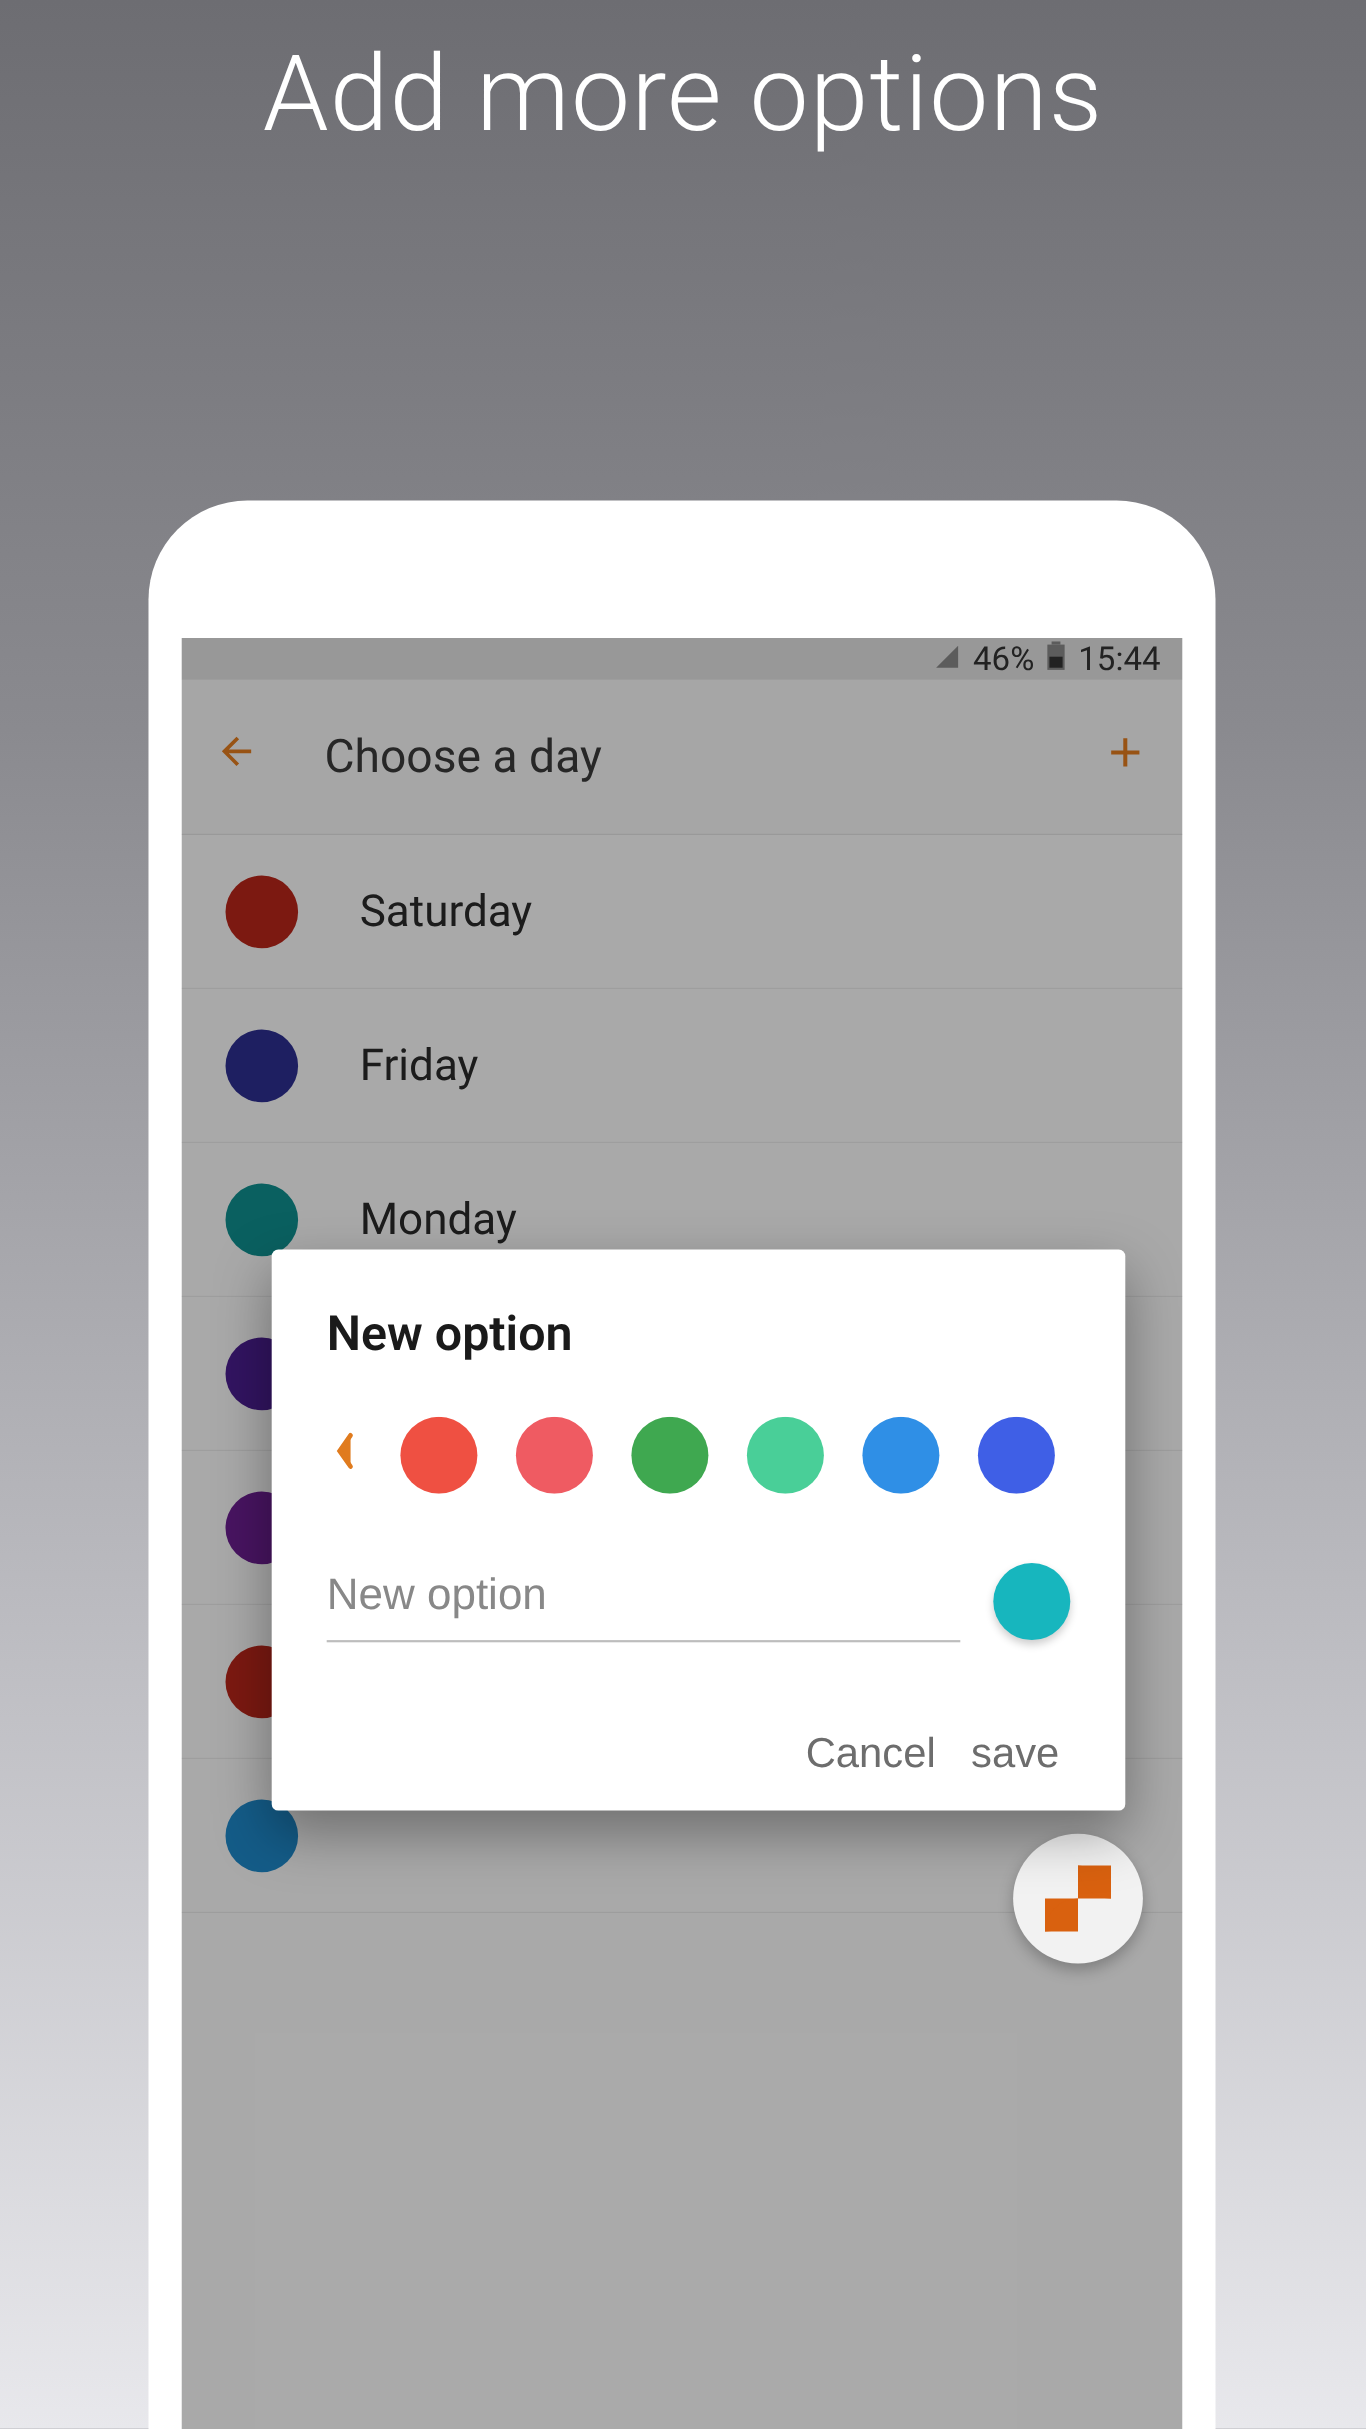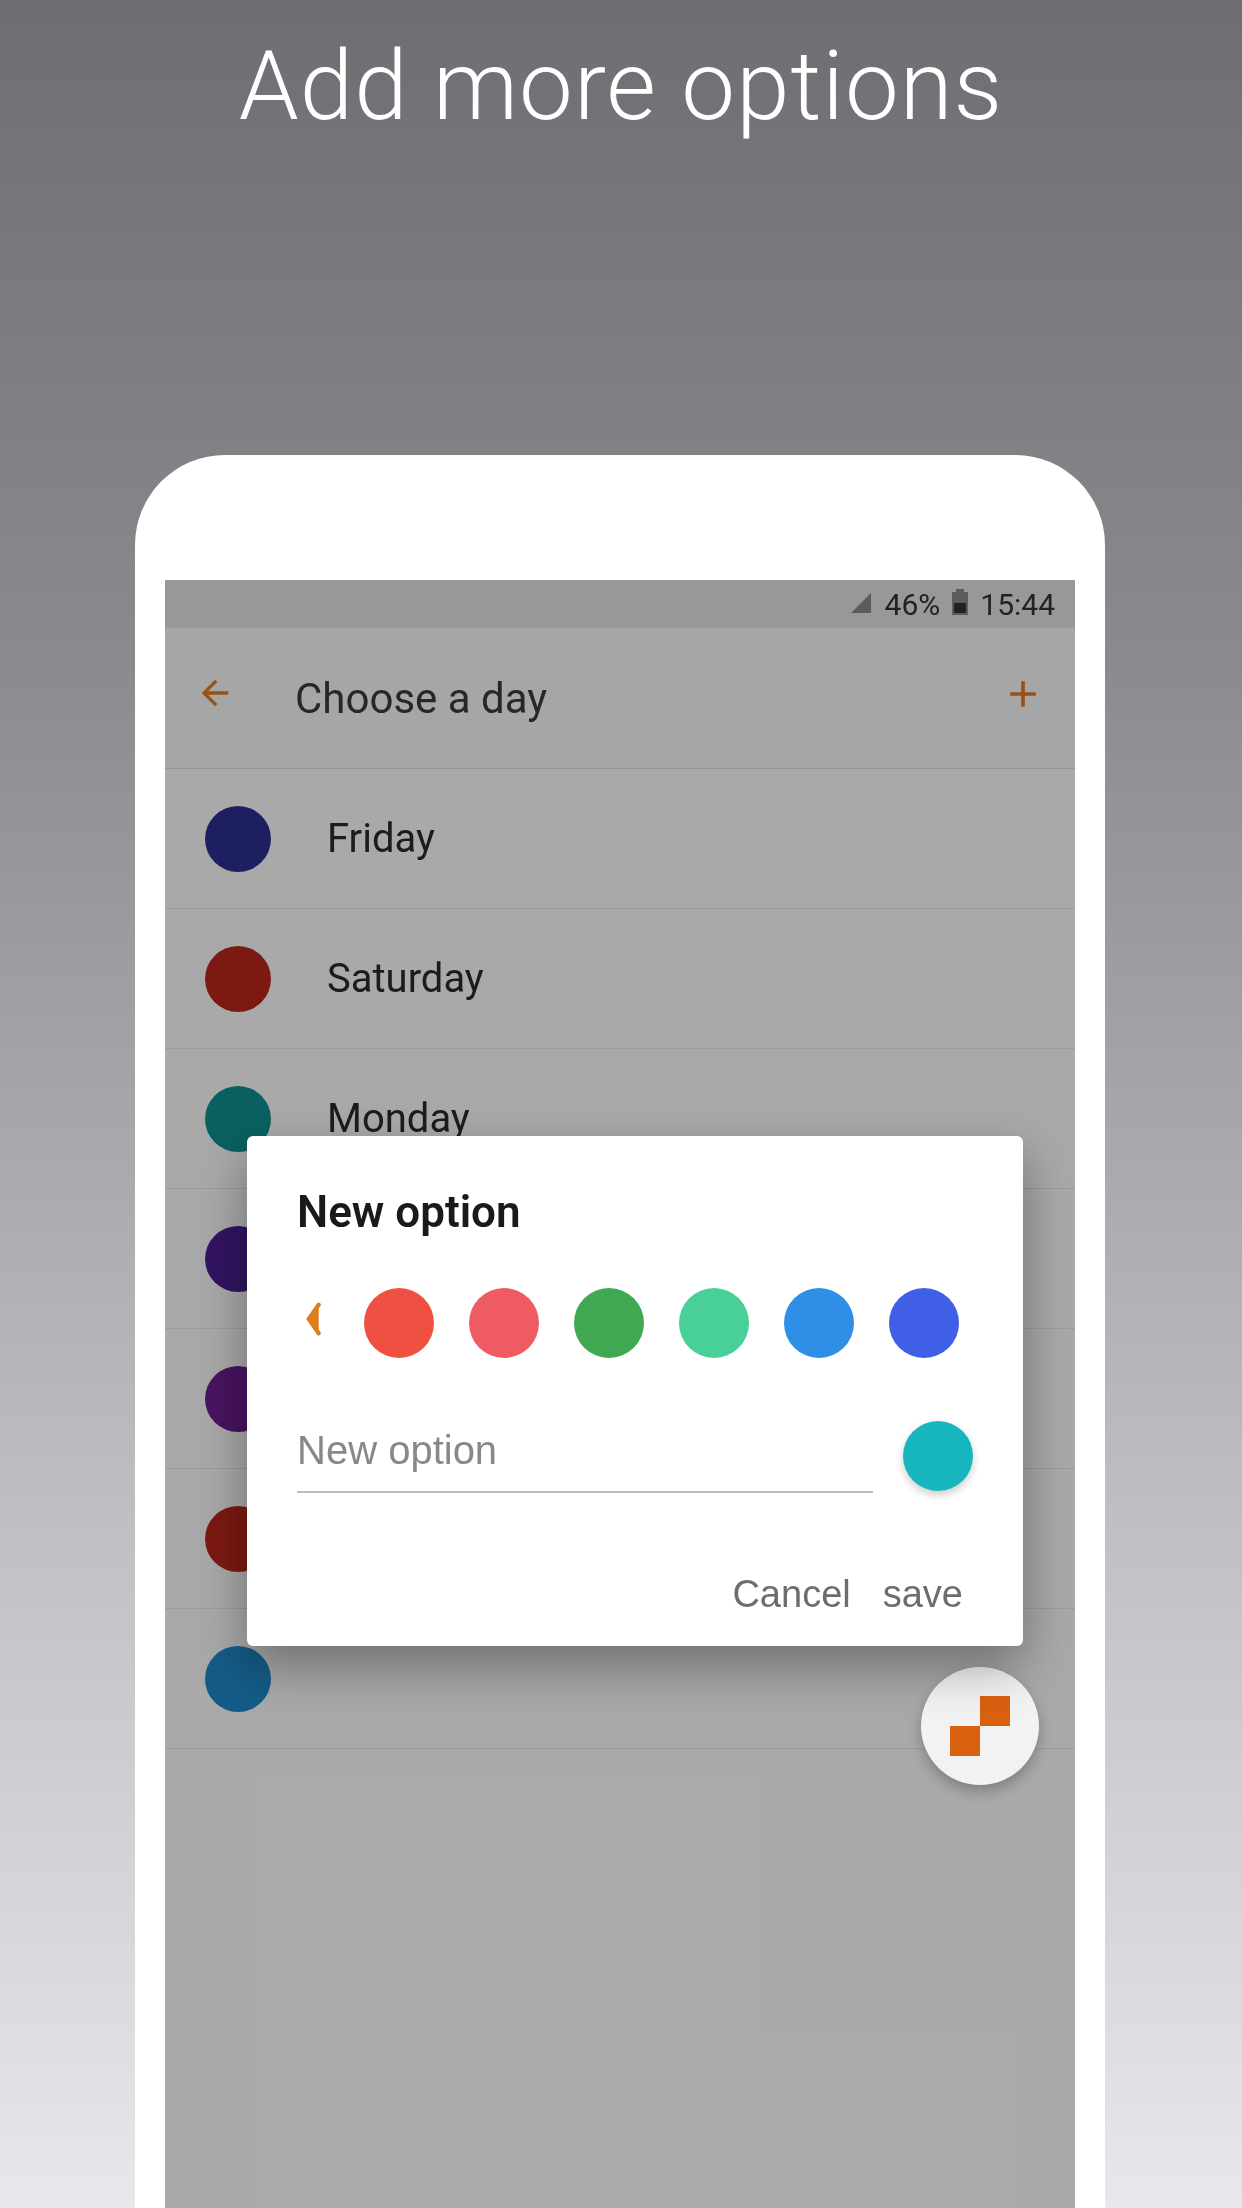--- a/index.html
+++ b/index.html
@@ -27,21 +27,21 @@
     padding-top: 125px;
   }
   .phone-screen {
     position: relative;
     margin: 0 30px;
     height: 100%;
     background: #fafafa;
     overflow: hidden;
   }
   .status-bar {
-    height: 48px;
+    height: 38px;
     background: #e0e0e0;
     display: flex;
     align-items: center;
     justify-content: flex-end;
     padding: 0 20px;
     font-size: 30px;
     color: #333;
     gap: 12px;
   }
   .signal-icon, .battery-icon { display: inline-block; }
@@ -231,26 +231,26 @@
       <span class="app-bar-title">Choose a day</span>
       <span class="add-plus">
         <svg width="44" height="44" viewBox="0 0 24 24">
             <path fill="#e07b1e" d="M19 13h-6v6h-2v-6H5v-2h6V5h2v6h6z"></path>
           </svg>
       </span>
     </div>
 
     <div class="day-list">
       <div class="day-item">
+        <span class="day-dot" style="background:#b7261a"></span>
+        <span class="day-label">Saturday</span>
+      </div>
+      <div class="day-item">
         <span class="day-dot" style="background:#2d2f8f"></span>
         <span class="day-label">Friday</span>
-      </div>
-      <div class="day-item">
-        <span class="day-dot" style="background:#b7261a"></span>
-        <span class="day-label">Saturday</span>
       </div>
       <div class="day-item">
         <span class="day-dot" style="background:#0f8e8e"></span>
         <span class="day-label">Monday</span>
       </div>
       <div class="day-item">
         <span class="day-dot" style="background:#4b1e8f"></span>
         <span class="day-label"></span>
       </div>
       <div class="day-item">

